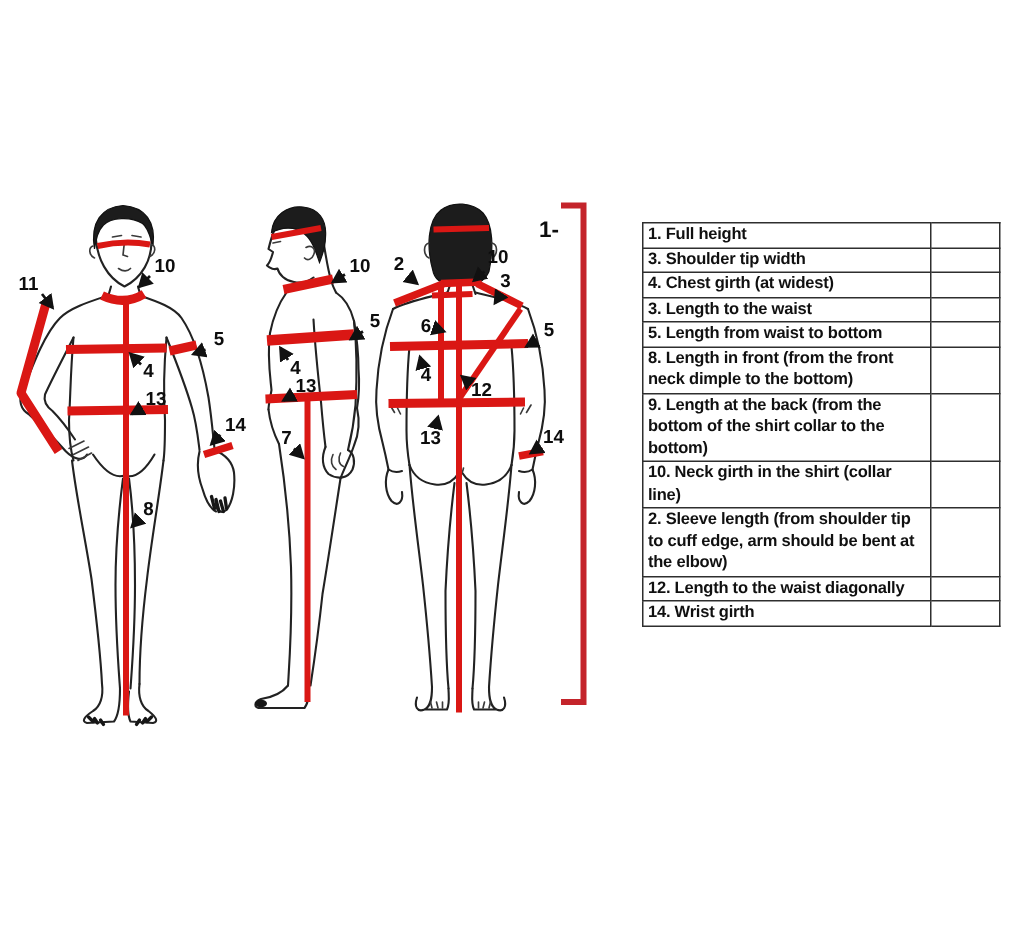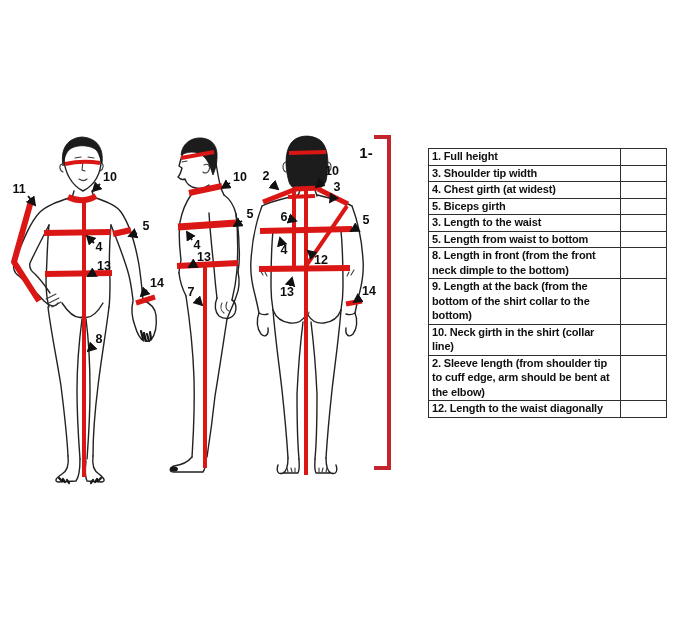--- a/index.html
+++ b/index.html
@@ -191,24 +191,20 @@
         </tr>
     <tr>
           <td class="lab">3. Shoulder tip width</td>
           <td class="val"></td>
         </tr>
     <tr>
           <td class="lab">4. Chest girth (at widest)</td>
           <td class="val"></td>
         </tr>
     <tr>
-          <td class="lab">5. Biceps girth</td>
-          <td class="val"></td>
-        </tr>
-    <tr>
           <td class="lab">3. Length to the waist</td>
           <td class="val"></td>
         </tr>
     <tr>
           <td class="lab">5. Length from waist to bottom</td>
           <td class="val"></td>
         </tr>
     <tr>
           <td class="lab">8. Length in front (from the front neck dimple to the bottom)</td>
           <td class="val"></td>
@@ -220,18 +216,22 @@
     <tr>
           <td class="lab">10. Neck girth in the shirt (collar line)</td>
           <td class="val"></td>
         </tr>
     <tr>
           <td class="lab">2. Sleeve length (from shoulder tip to cuff edge, arm should be bent at the elbow)</td>
           <td class="val"></td>
         </tr>
     <tr>
           <td class="lab">12. Length to the waist diagonally</td>
+          <td class="val"></td>
+        </tr>
+    <tr>
+          <td class="lab">14. Wrist girth</td>
           <td class="val"></td>
         </tr>
   </tbody>
 </table>
 
 </div>
 
 </body></html>

